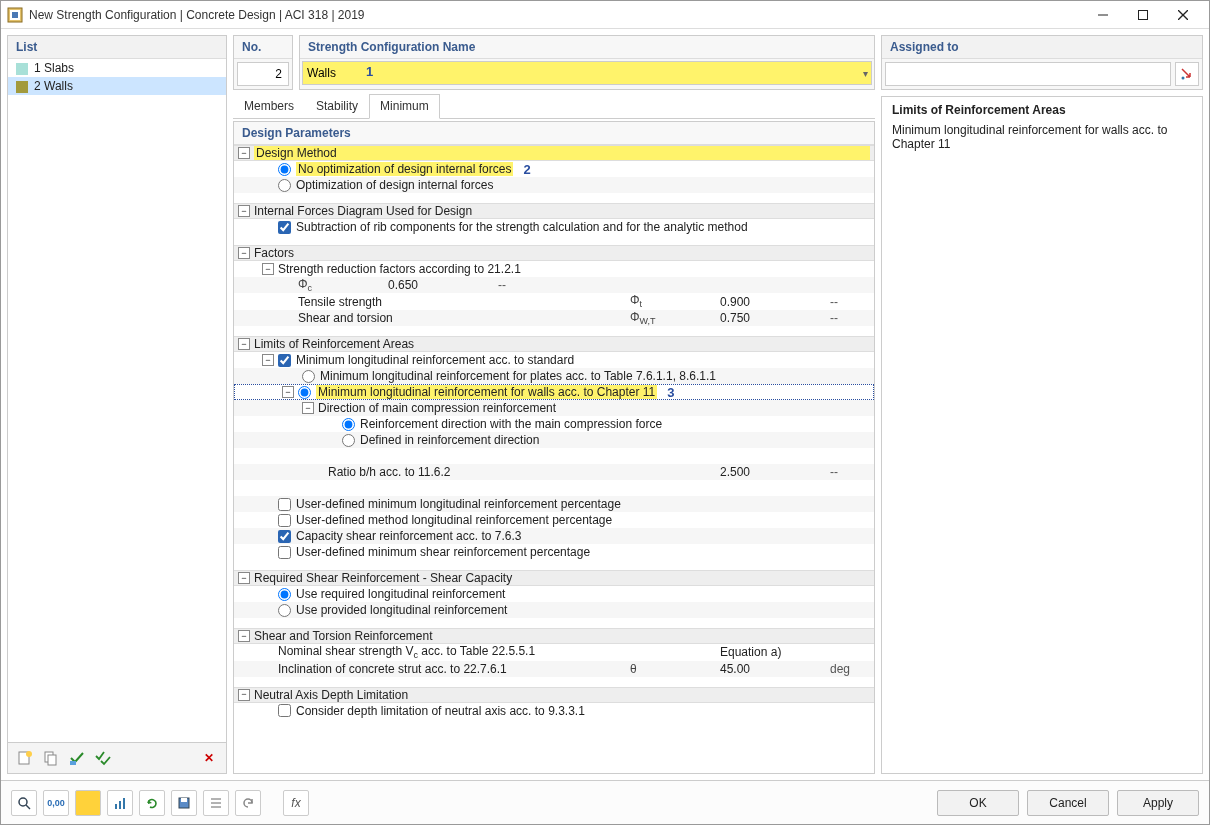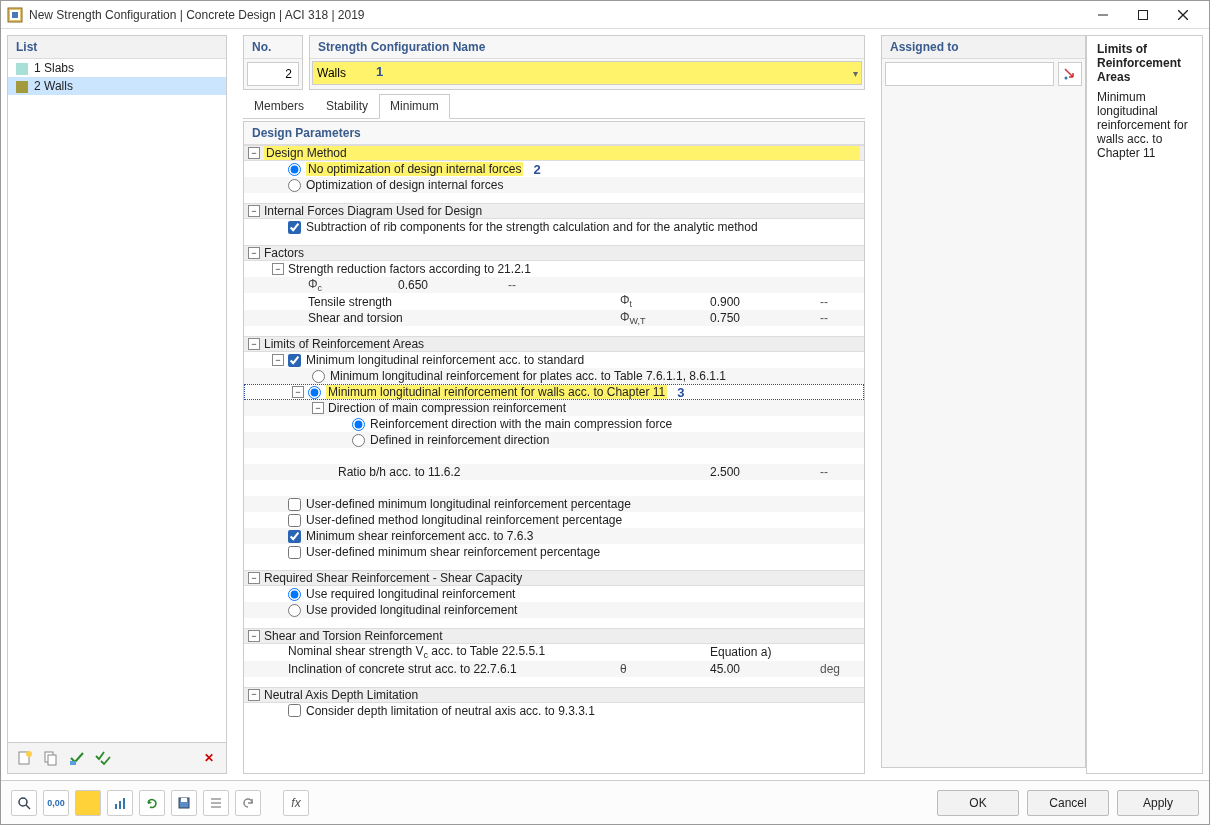--- a/index.html
+++ b/index.html
@@ -32,21 +32,21 @@
     width: 40px; height: 28px;
     display: flex; align-items: center; justify-content: center;
     cursor: pointer;
     color: #222;
   }
   
   .main {
     display: flex;
     height: calc(100% - 28px - 44px);
     padding: 6px;
-    gap: 16px;
+    gap: 6px;
     background: #fff;
   }
   .col {
     border: 1px solid #ccc;
     background: #f7f7f7;
     display: flex;
     flex-direction: column;
   }
   .col.left { width: 220px; }
   .col.center { flex: 1; background: #fff; border: none; }
@@ -408,21 +408,21 @@
         <span>User-defined minimum longitudinal reinforcement percentage</span>
       </div>
       <div class="tree-row alt-bg-0">
         <span class="sp" style="width:40px;"></span>
         <input type="checkbox" class="chk" style="">
         <span>User-defined method longitudinal reinforcement percentage</span>
       </div>
       <div class="tree-row alt-bg-1">
         <span class="sp" style="width:40px;"></span>
         <input type="checkbox" class="chk" checked="" style="">
-        <span>Minimum shear reinforcement acc. to 7.6.3</span>
+        <span>Capacity shear reinforcement acc. to 7.6.3</span>
       </div>
       <div class="tree-row alt-bg-0">
         <span class="sp" style="width:40px;"></span>
         <input type="checkbox" class="chk" style="">
         <span>User-defined minimum shear reinforcement percentage</span>
       </div>
 
       <div style="height:10px;"></div>
 
       <div class="tree-row header">
@@ -469,21 +469,21 @@
       </div>
       <div class="tree-row alt-bg-0">
         <span class="sp" style="width:40px;"></span>
         <input type="checkbox" class="chk" style="">
         <span>Consider depth limitation of neutral axis acc. to 9.3.3.1</span>
       </div>
       <div style="height:16px;"></div>
     </div>
   </div>
 
-  <div class="col right" style="background:#fff; border:none; display:flex; flex-direction:row;">
+  <div class="col right" style="background:#fff; border:none; display:flex; flex-direction:column;">
     <div class="assigned-box">
       <div class="section-header">Assigned to</div>
       <div class="assigned-input-wrap">
         <input class="assigned-input" value="" style="">
         <div class="pick-btn">
           <svg width="14" height="14">
               <path d="M2 2 L10 10 M10 10 L10 6 M10 10 L6 10" stroke="#c33" stroke-width="1.5" fill="none"></path>
               <circle cx="3" cy="11" r="1.5" fill="#37a"></circle>
             </svg>
         </div>

